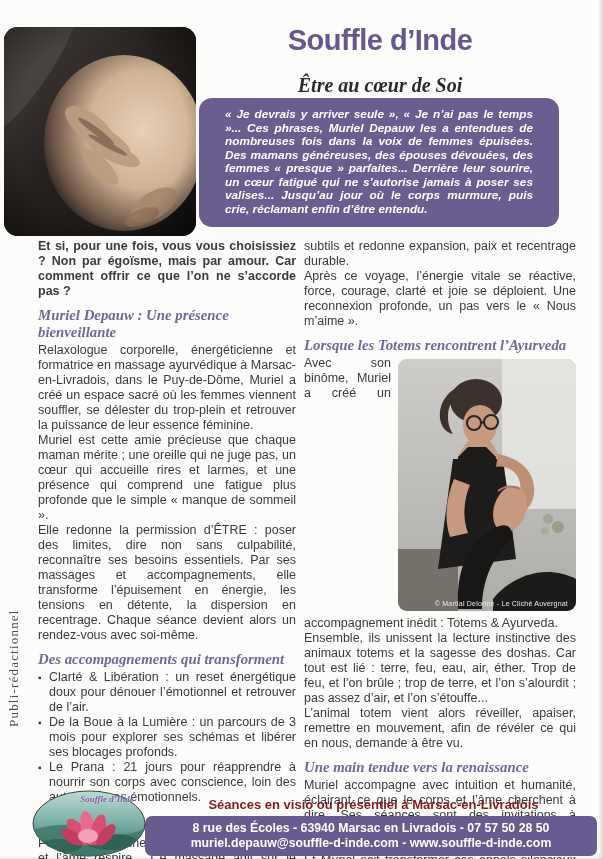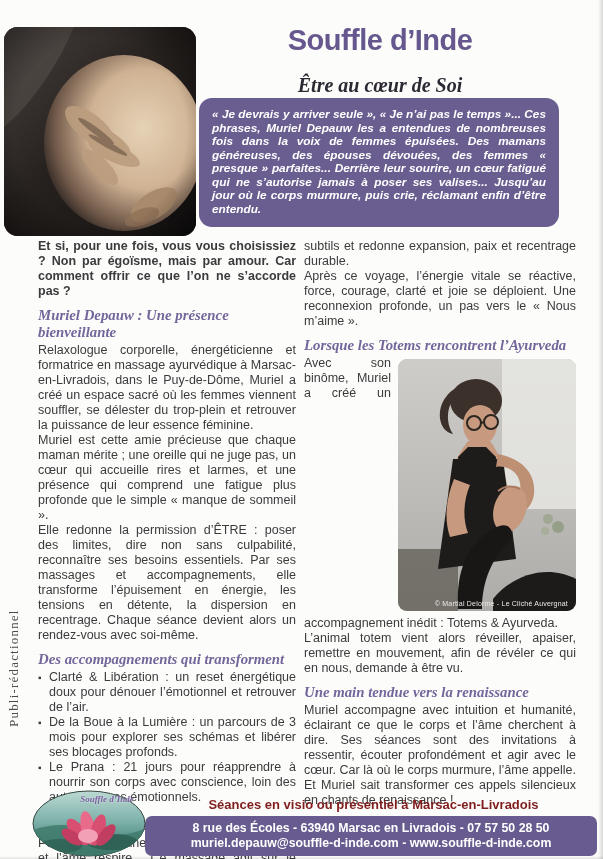--- a/index.html
+++ b/index.html
@@ -25,21 +25,21 @@
   .belly-photo{position:absolute;left:4px;top:27px;width:192px;height:209px;
     border-radius:14px;overflow:hidden;background:#1d1a19;}
   .belly-photo svg{display:block;}
   .main-title{position:absolute;left:198px;top:24px;width:364px;text-align:center;
     font-size:29px;font-weight:bold;color:#66588e;letter-spacing:-0.5px;}
   .sub-title{position:absolute;left:198px;top:74px;width:364px;text-align:center;
     font-family:"Liberation Serif",serif;font-style:italic;font-weight:bold;
     font-size:20px;color:#2d2933;}
   .intro-box{
     position:absolute;left:199px;top:98px;width:360px;box-sizing:border-box;
-    background:#6a5e91;border-radius:13px;padding:10px 13px 11px;
+    background:#6a5e91;border-radius:13px;padding:10px 26px 11px;
     color:#ffffff;font-weight:bold;font-style:italic;
     font-size:11.8px;line-height:13.5px;text-align:justify;
   }
 
   
   .columns{position:absolute;left:38px;top:239px;width:538px;display:flex;gap:8px;}
   .col-left{width:258px;flex:none;}
   .col-right{width:272px;flex:none;}
   .columns p{margin:0;font-size:12.5px;line-height:15px;color:#3b3b3d;text-align:justify;}
   .lead{font-weight:bold;color:#38383a;}
@@ -180,20 +180,21 @@
 
         <path d="M60,250 C58,210 70,185 95,170 C108,162 116,168 114,180 C96,196 84,220 84,250 Z" fill="#181716"></path>
         <path d="M95,252 L178,252 L178,220 C150,205 115,215 95,240 Z" fill="#1d1b1a"></path>
 
         <path d="M56,120 C48,140 46,160 52,178 L70,174 C64,158 66,140 72,126 Z" fill="#c79a7f"></path>
       </svg>
       <div class="photo-credit">© Martial Delorme - Le Cliché Auvergnat</div>
     </div>
 
     <p><span>Avec son binôme, Muriel a créé un accompagnement inédit : </span><span class="b">Totems &amp; Ayurveda.</span></p>
+    <p>Ensemble, ils unissent la lecture instinctive des animaux totems et la sagesse des doshas. Car tout est lié : terre, feu, eau, air, éther. Trop de feu, et l’on brûle ; trop de terre, et l’on s’alourdit ; pas assez d’air, et l’on s’étouffe...</p>
     <p>L’animal totem vient alors réveiller, apaiser, remettre en mouvement, afin de révéler ce qui en nous, demande à être vu.</p>
 
     <h3 class="section-heading">Une main tendue vers la renaissance</h3>
     <p>Muriel accompagne avec intuition et humanité, éclairant ce que le corps et l’âme cherchent à dire. Ses séances sont des invitations à ressentir, écouter profondément et agir avec le cœur. Car là où le corps murmure, l’âme appelle. Et Muriel sait transformer ces appels silencieux en chants de renaissance !</p>
   </div>
 </div>
 
 <div class="footer-tagline">Séances en visio ou présentiel à Marsac-en-Livradois</div>
 
 <div class="footer-bar">

